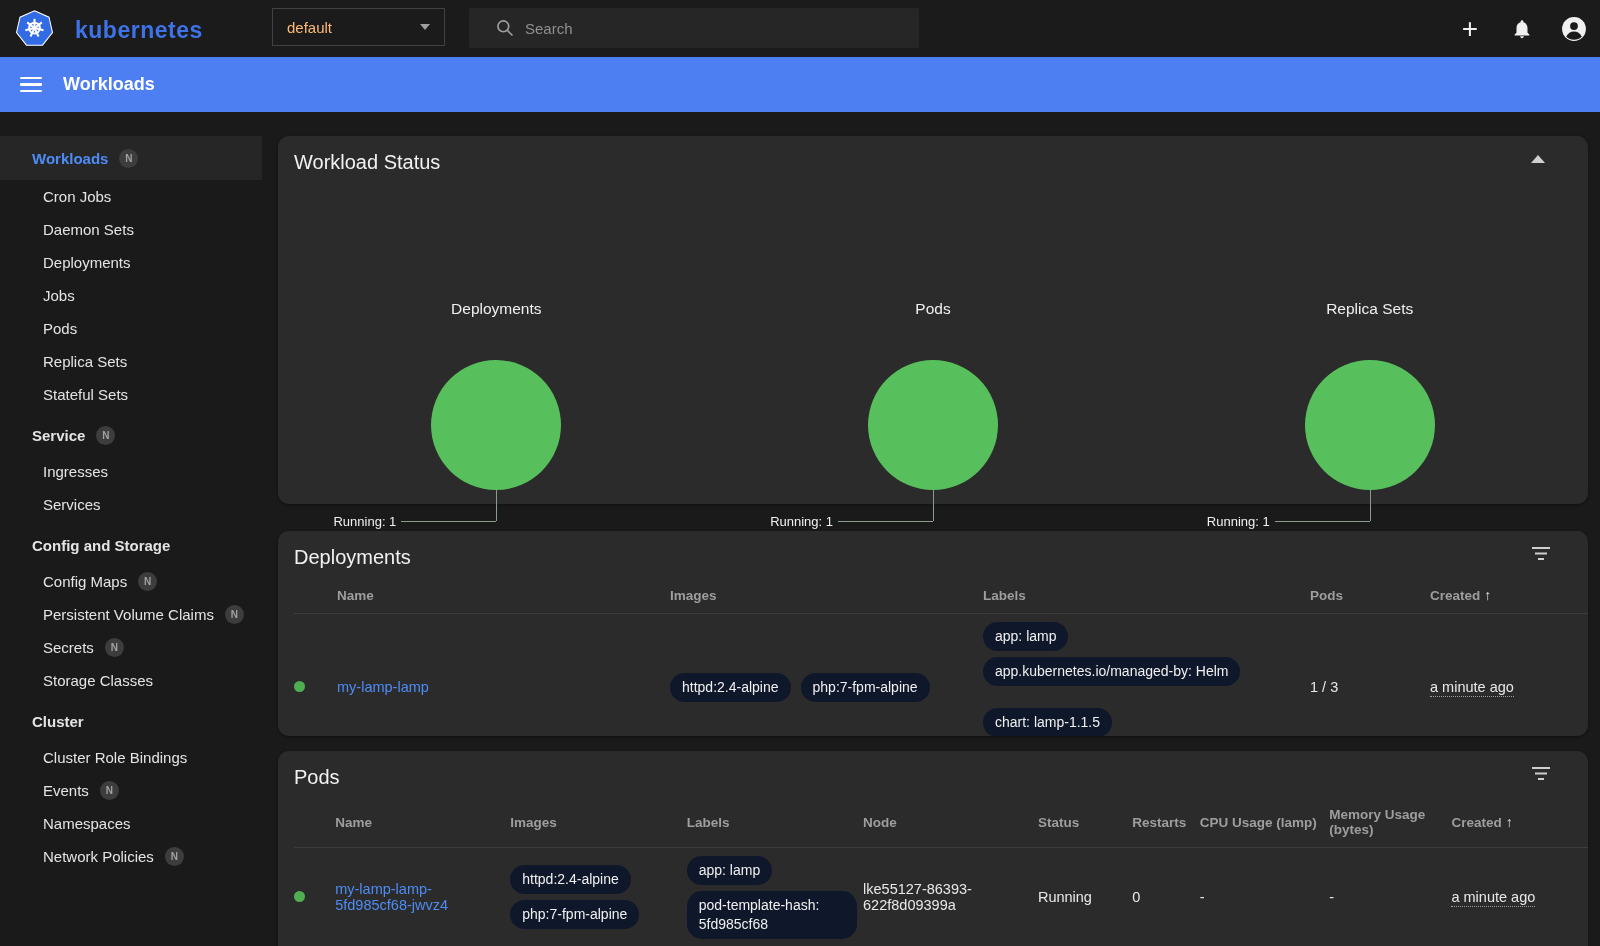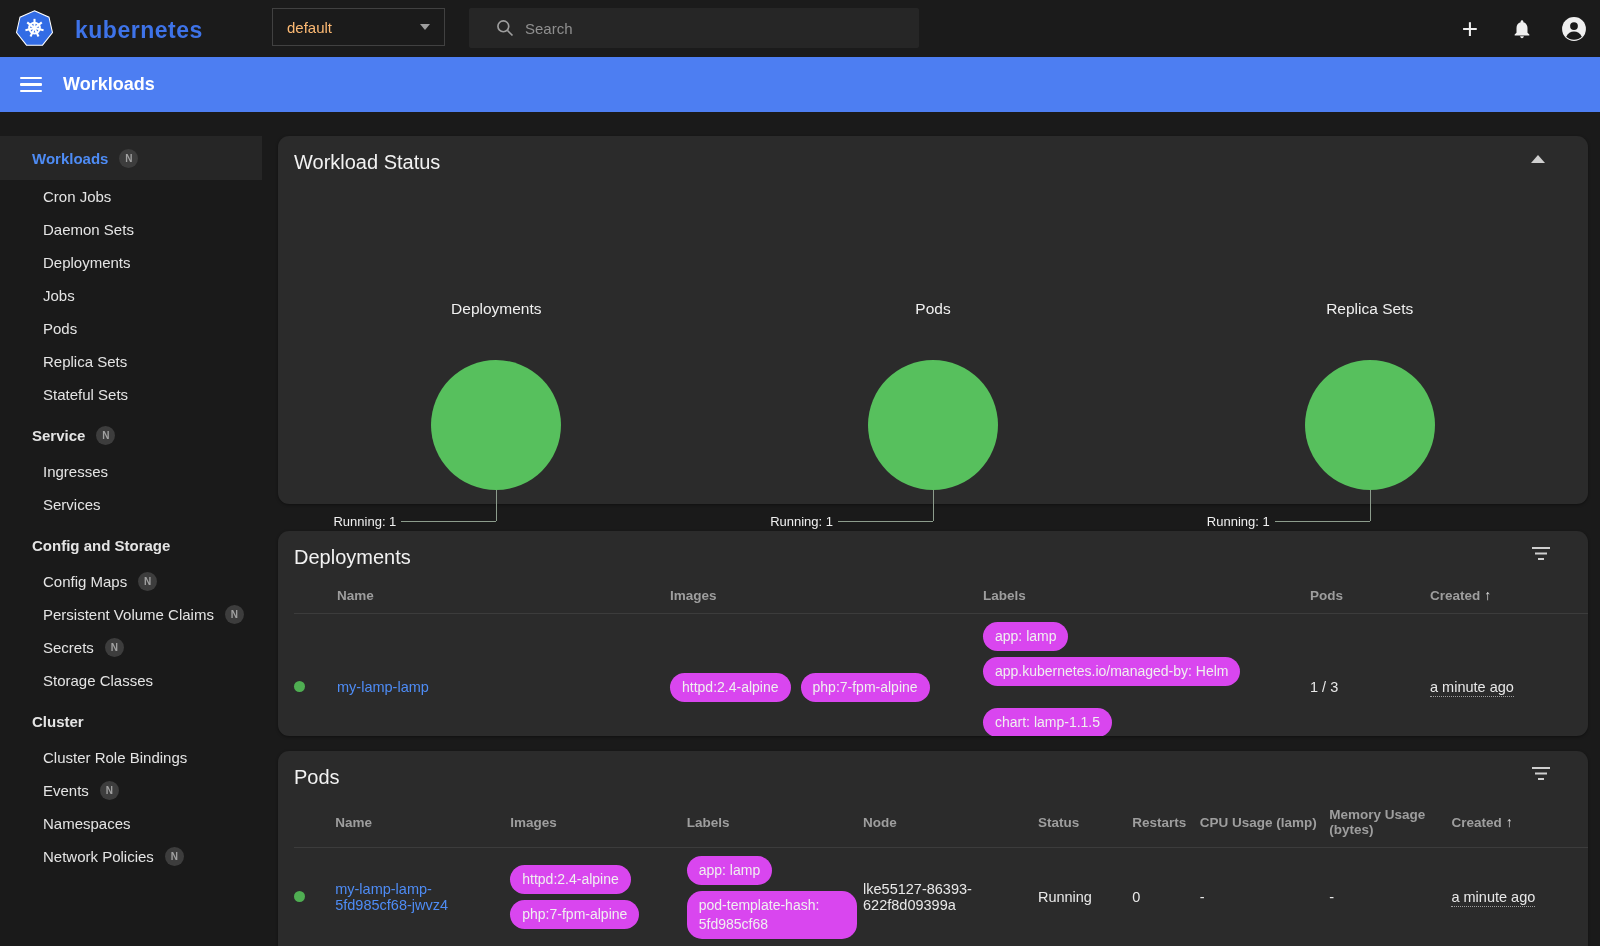--- a/index.html
+++ b/index.html
@@ -104,21 +104,21 @@
     text-align: left; font-size: 13.5px; font-weight: bold; color: #9e9e9e;
     padding: 10px 6px 10px 0; vertical-align: middle; cursor: pointer;
   }
   thead tr { border-bottom: 1px solid #3c3c3c; }
   td { font-size: 14.5px; color: #e8e8e8; padding: 8px 6px 8px 0; vertical-align: middle; }
   .sort-arrow { color: #e0e0e0; font-weight: normal; margin-left: 4px; font-size: 14px; }
   .status-dot { width: 11px; height: 11px; border-radius: 50%; display: inline-block; }
   .link { color: #4e8cf5; text-decoration: none; cursor: pointer; margin-top: 45px; }
   .name-cell .link { overflow-wrap: anywhere; }
   .chip {
-    display: inline-block; background: #d946ef; border-radius: 15px;
+    display: inline-block; background: #0f172a; border-radius: 15px;
     padding: 5px 12px; font-size: 14px; color: #f0f0f0; line-height: 1.35;
   }
   .chip-col { display: flex; flex-direction: column; align-items: flex-start; gap: 6px; }
   .chip-row { display: flex; flex-direction: row; align-items: center; gap: 10px; }
   .chip-wrap { max-width: 172px; overflow-wrap: anywhere; }
   .labels-last { display: flex; align-items: center; gap: 18px; }
   .tooltip-text { border-bottom: 1px dotted #9e9e9e; padding-bottom: 1px; white-space: nowrap; }
   .nowrap { white-space: nowrap; }
   .node-cell { overflow-wrap: anywhere; padding-right: 14px; }
 </style>

